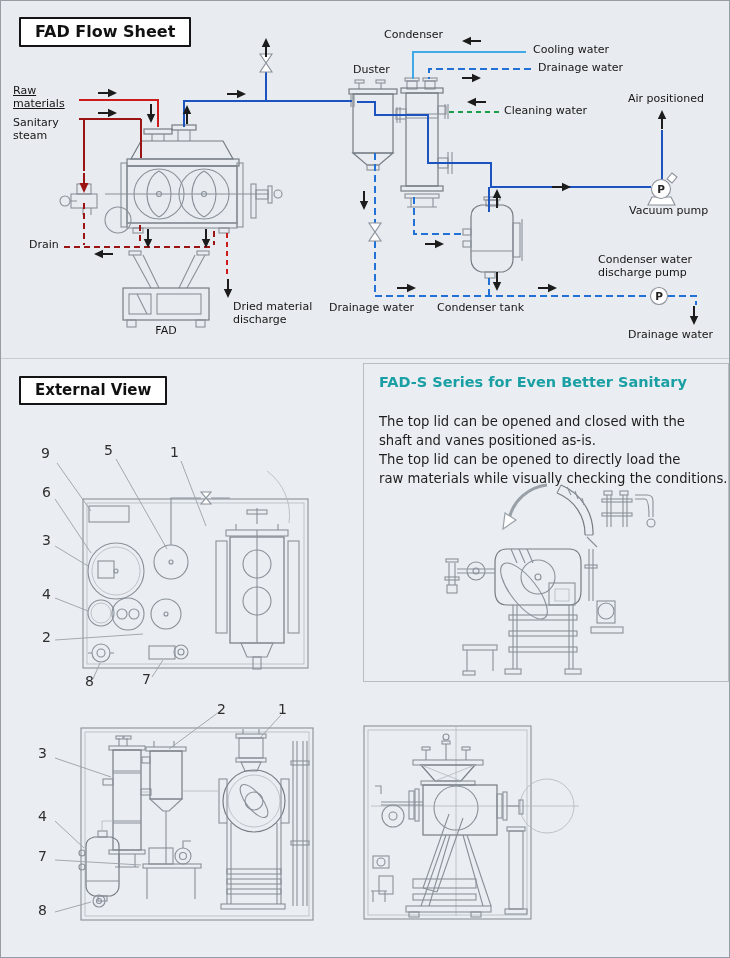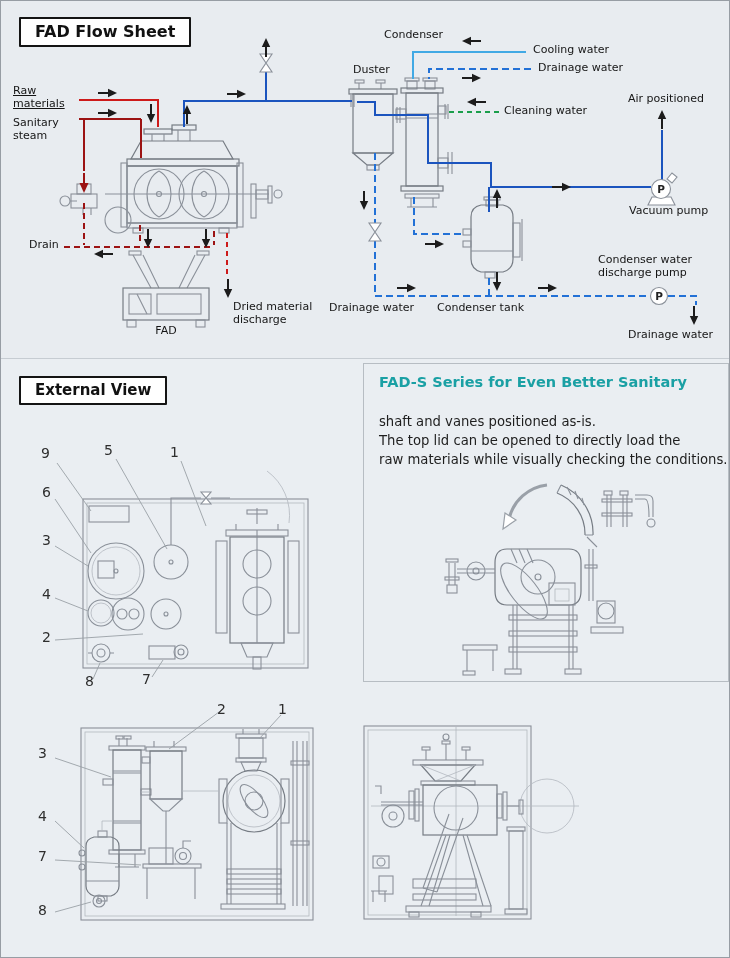--- a/index.html
+++ b/index.html
@@ -278,20 +278,21 @@
     <div class="callout" style="left:41px;top:227px;">4</div>
     <div class="callout" style="left:41px;top:270px;">2</div>
     <div class="callout" style="left:84px;top:314px;">8</div>
     <div class="callout" style="left:141px;top:312px;">7</div>
 
     <div id="fadS-panel">
       <div id="fadS-heading">
         <div>FAD-S Series for Even Better Sanitary</div>
       </div>
       <div id="fadS-body">
+        <div>The top lid can be opened and closed with the</div>
         <div>shaft and vanes positioned as-is.</div>
         <div>The top lid can be opened to directly load the</div>
         <div>raw materials while visually checking the conditions.</div>
       </div>
     </div>
 
     <svg width="300" height="212" viewBox="0 0 300 212" style="left:420px;top:114px;">
 
       <path class="g2" d="M140 12A52 52 0 0 1 172 62"></path>
       <path class="g2" d="M136 20A44 44 0 0 1 164 62"></path>

